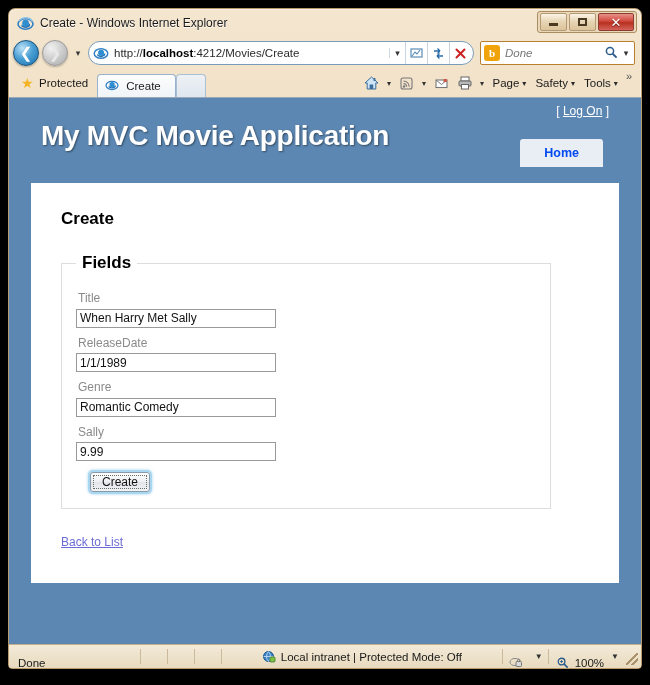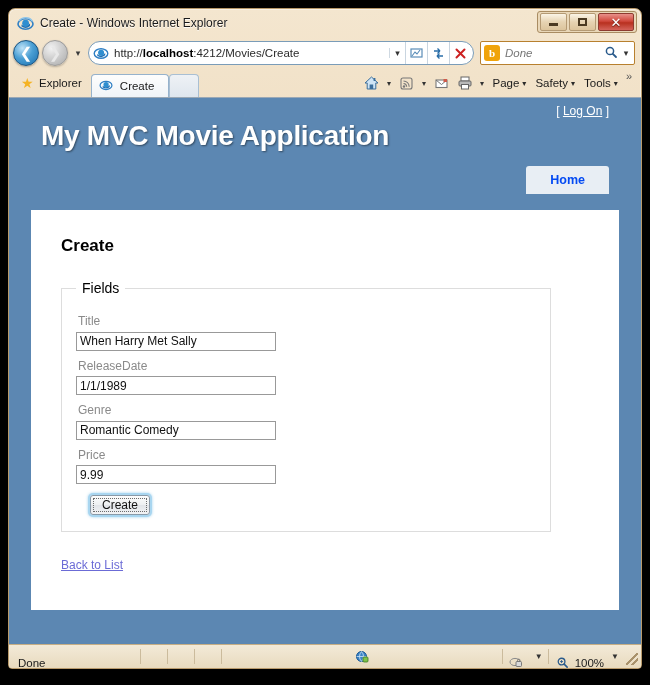--- a/index.html
+++ b/index.html
@@ -168,35 +168,35 @@
     border-top:1px solid #9aa8b5;
     position:relative; overflow:hidden;
   }
   #page {
     position:absolute; left:0; top:0; right:0; bottom:0;
     background:#5c87b2; overflow:hidden;
     padding:0 22px;
   }
 
   
-  #site-header { position:relative; height:112px; }
+  #site-header { position:relative; height:85px; }
   #logon {
     position:absolute; right:10px; top:6px;
     font-size:12px; color:#fff;
   }
   #logon a { color:#fff; text-decoration:underline; }
   #site-title {
     position:absolute; left:10px; top:22px;
     font-size:28px; font-weight:bold; color:#fff;
     text-shadow:1px 1px 2px rgba(0,0,0,.45);
     font-family:"Liberation Sans", sans-serif;
     letter-spacing:-0.3px;
   }
   #menu {
-    position:absolute; right:10px; bottom:0;
+    position:absolute; right:16px; bottom:0;
     display:flex; gap:3px;
   }
   #menu li {
     list-style:none;
     background:#e8eef4;
     padding:7px 24px;
     font-size:12.5px; font-weight:bold; color:#034af3;
     border-radius:3px 3px 0 0;
   }
 
@@ -207,21 +207,21 @@
   }
   #page-title {
     font-size:17px; font-weight:bold; color:#000;
     margin:0 0 24px 0; font-family:"Liberation Sans", sans-serif;
   }
   fieldset.fields {
     border:1px solid #ddd; padding:10px 14px 16px 14px; margin:0;
     max-width:490px;
   }
   fieldset.fields legend {
-    font-size:14px; font-weight:normal; color:#000; padding:0 6px;
+    font-size:17px; font-weight:bold; color:#000; padding:0 6px;
   }
   .field-label {
     font-size:12px; color:#8a8a8a; margin:8px 0 3px 2px;
   }
   .field-input {
     width:200px; height:19px;
     border:1px solid #999; background:#fff;
     font-size:12px; color:#111;
     padding:1px 3px; line-height:17px;
     font-family:"Liberation Sans", sans-serif;
@@ -350,21 +350,21 @@
           <path d="M8.8 8.8 L12 12" stroke="#2a5b8c" stroke-width="1.8" stroke-linecap="round"></path>
         </svg>
       </span>
       <span class="search-drop">▾</span>
     </div>
   </div>
 
   <div id="cmdbar">
     <div id="favbtn">
       <span class="star">★</span>
-      <span>Explorer</span>
+      <span>Protected</span>
     </div>
     <div id="tabstrip">
       <div class="tab">
         <span class="fav-ie" style="margin-right:0">
           <svg width="14" height="14" viewBox="0 0 17 17">
             <ellipse cx="8.5" cy="9" rx="7.2" ry="5" fill="none" stroke="#2f7fc4" stroke-width="1.5"></ellipse>
             <path d="M4.5 9.5 Q8.5 13.5 13 8.5 L13 11 Q9 14.5 4.5 11.5 Z" fill="#1f6fb5"></path>
             <circle cx="8.6" cy="8.2" r="3.2" fill="#2f8ed0"></circle>
           </svg>
         </span>
@@ -446,21 +446,21 @@
 
           <div class="field-label">Title</div>
           <input class="field-input" type="text" value="When Harry Met Sally" style="">
 
           <div class="field-label">ReleaseDate</div>
           <input class="field-input" type="text" value="1/1/1989" style="">
 
           <div class="field-label">Genre</div>
           <input class="field-input" type="text" value="Romantic Comedy" style="">
 
-          <div class="field-label">Price</div>
+          <div class="field-label">Sally</div>
           <input class="field-input" type="text" value="9.99" style="">
 
           <div class="btn-wrap">
             <button id="create-btn" type="button">
               <span>Create</span>
               <span class="focusring"></span>
             </button>
           </div>
         </fieldset>
 
@@ -481,20 +481,21 @@
     <div class="sb-sep"></div>
 
     <div id="sb-zone">
       <span class="zone-ico">
         <svg width="14" height="14" viewBox="0 0 14 14">
           <circle cx="6.5" cy="6.5" r="5" fill="#3a82c4" stroke="#1e5a94" stroke-width="1"></circle>
           <path d="M1.7 6.5 h9.6 M6.5 1.6 a7 7 0 0 0 0 9.8 a7 7 0 0 0 0 -9.8" fill="none" stroke="#cfe6f7" stroke-width=".8"></path>
           <rect x="8" y="7" width="5" height="5" rx="1" fill="#7fc24a" stroke="#3e7a22" stroke-width=".8"></rect>
         </svg>
       </span>
+      <span>Local intranet | Protected Mode: Off</span>
     </div>
 
     <div class="sb-sep"></div>
     <div id="sb-right">
       <span class="sb-cell">
         <svg width="15" height="15" viewBox="0 0 15 15">
           <ellipse cx="6" cy="7" rx="5" ry="3.6" fill="none" stroke="#8a8a8a" stroke-width="1"></ellipse>
           <rect x="7" y="6.5" width="5.5" height="5" rx="1" fill="#d9d9d9" stroke="#6f6f6f" stroke-width=".9"></rect>
           <path d="M8.6 6.5 v-1.2 a1.2 1.2 0 0 1 2.4 0 v1.2" fill="none" stroke="#6f6f6f" stroke-width=".9"></path>
         </svg>

